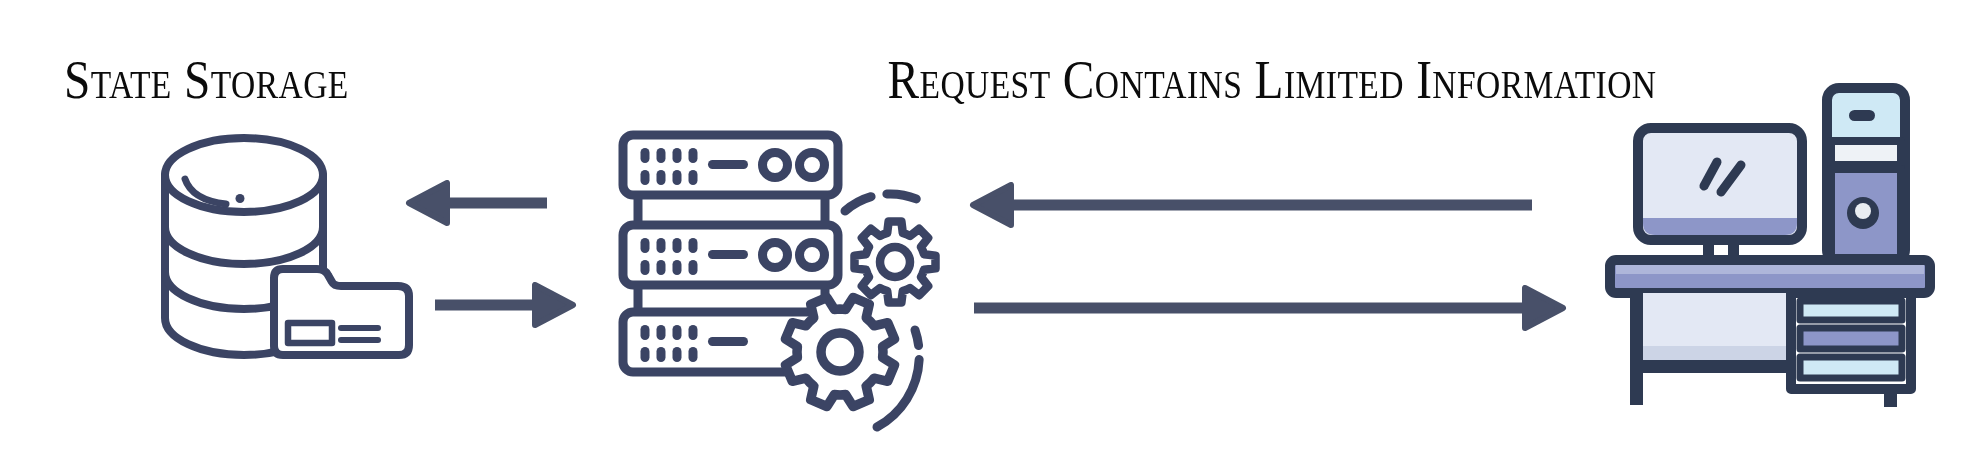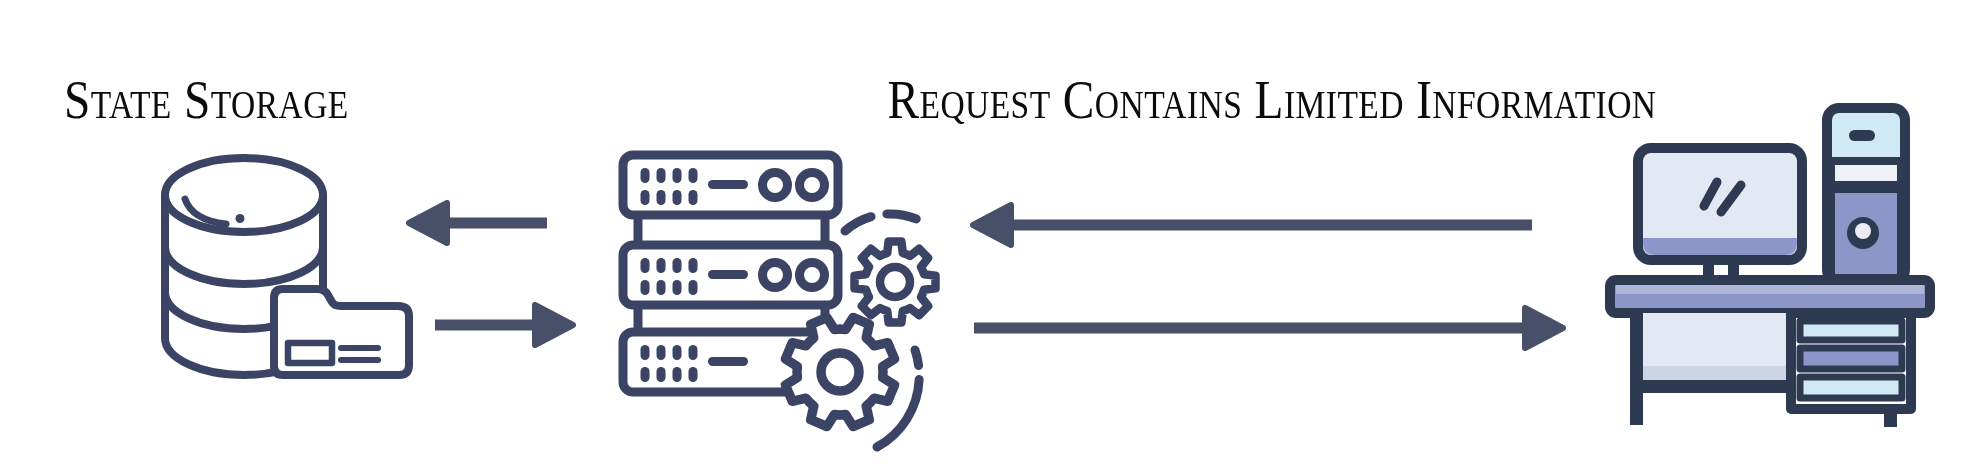--- a/index.html
+++ b/index.html
@@ -6,21 +6,21 @@
     --background:#ffffff; --text:#0b0b0b;
     --icon-outline:#3b4464; --desk-outline:#2e3a52; --arrow:#485069;
     --purple:#8d96c8; --purple-light:#aeb6da;
     --lavender:#e3e8f4; --lavender-shade:#ccd4e6;
     --light-blue:#cfe9f5; --light-blue-light:#e0f2f9;
     --stripe-white:#eef2f6;
   }
   html,body{margin:0;padding:0;}
   body{width:1982px;height:468px;background:var(--background);overflow:hidden;
        font-family:"Liberation Sans",sans-serif;}
-  #canvas{position:relative;width:1982px;height:380px;margin-top:20px;}
+  #canvas{position:relative;width:1982px;height:380px;}
   .abs{position:absolute;}
   .title{font-family:"Liberation Serif",serif;font-variant:small-caps;
          font-size:55px;line-height:1;color:var(--text);letter-spacing:.5px;
          white-space:nowrap;}
   .title-left{left:64px;top:52px;transform:scaleX(.86);transform-origin:0 50%;}
   .title-main{left:800px;top:52px;width:944px;text-align:center;
               transform:scaleX(.86);transform-origin:50% 50%;}
   
   .ln{stroke:var(--icon-outline);stroke-width:8;fill:#fff;
       stroke-linecap:round;stroke-linejoin:round;}

